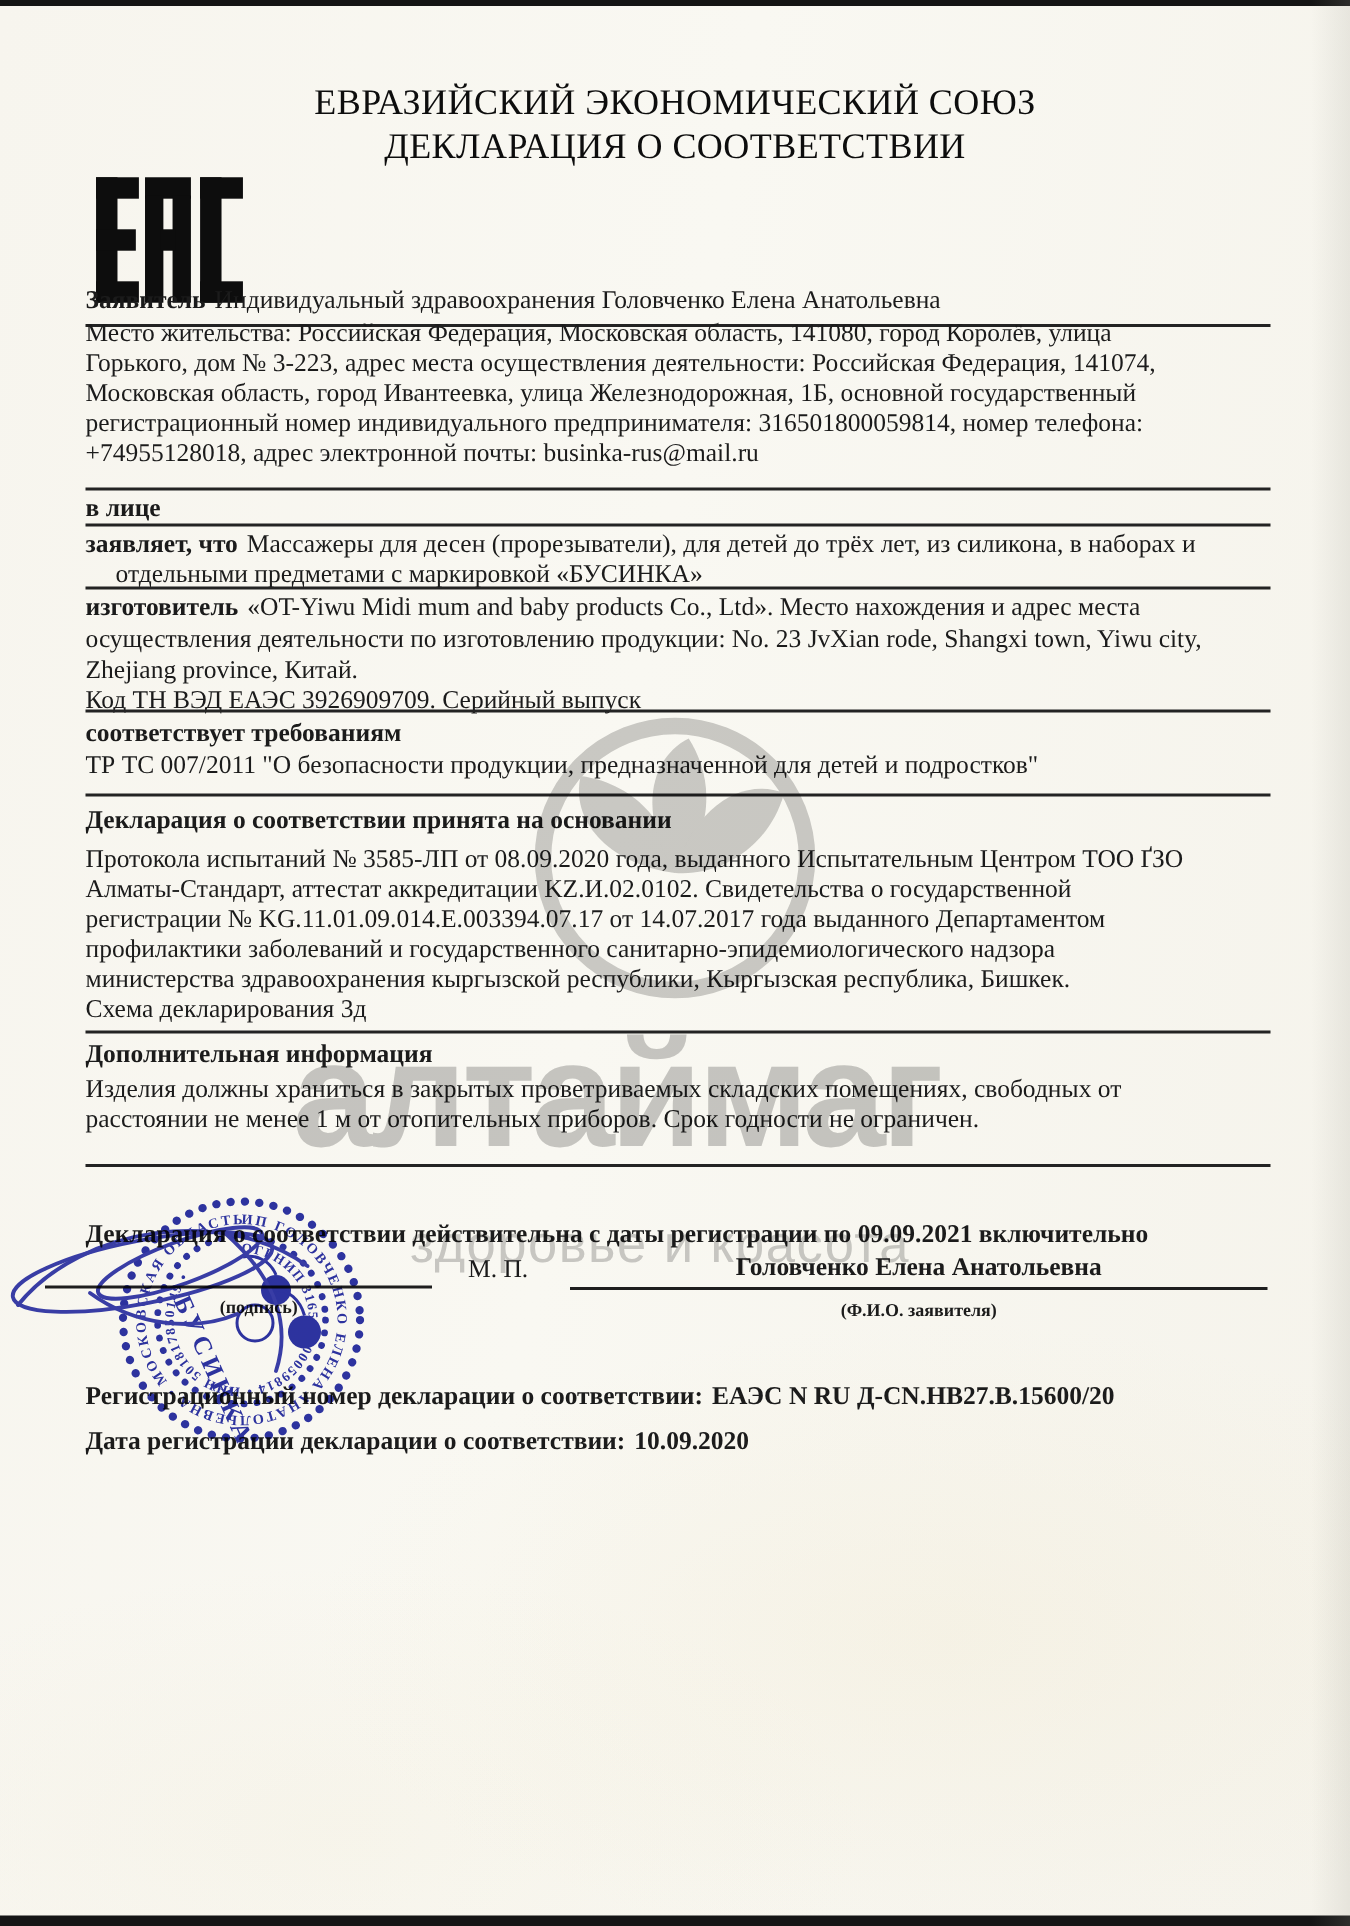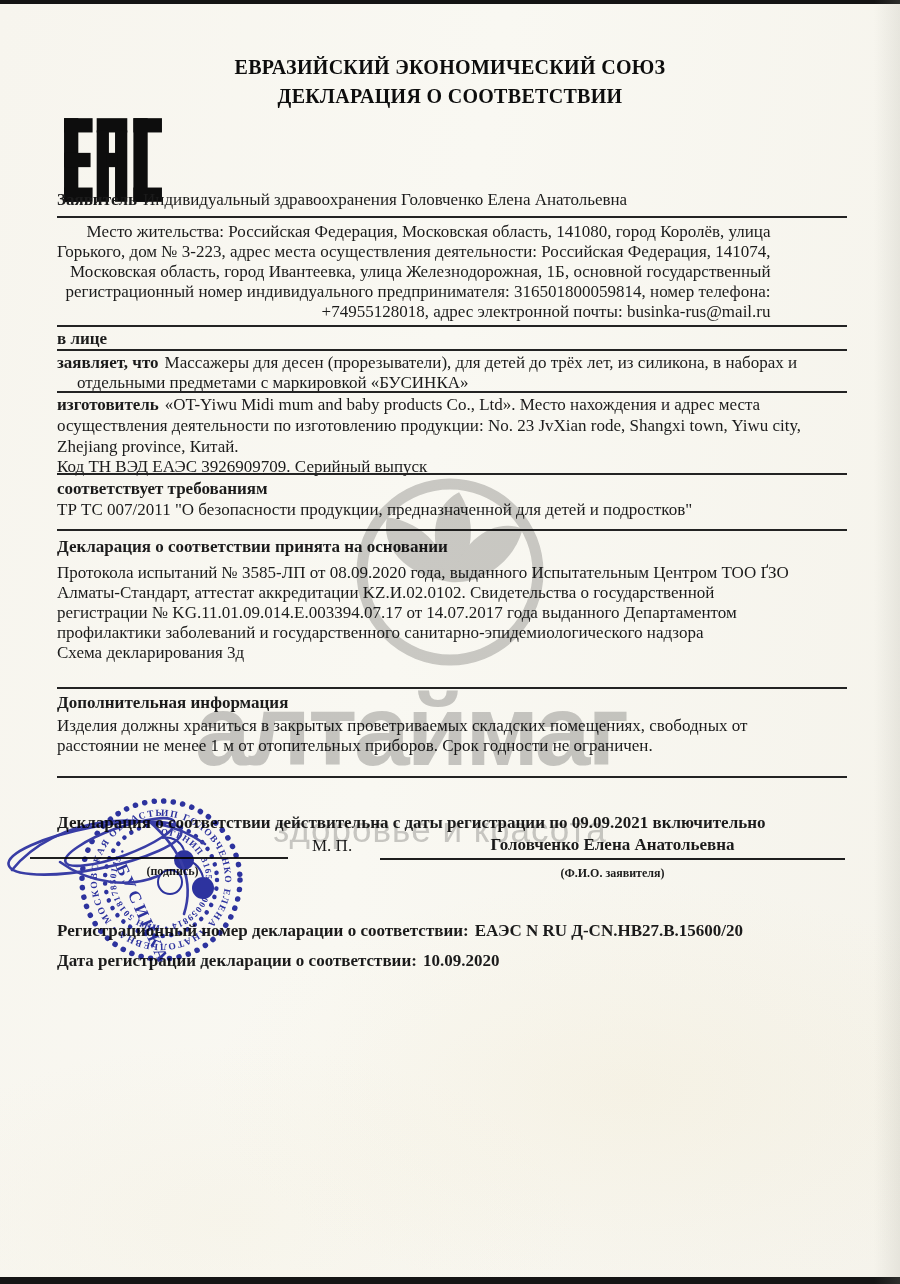--- a/index.html
+++ b/index.html
@@ -13,21 +13,21 @@
     font-family:"Liberation Serif",serif;
     color:#1b1b1b;
   }
   .page::after{content:"";position:absolute;top:0;right:0;width:26px;height:100%;
     background:linear-gradient(to left,rgba(160,160,150,0.18),transparent);pointer-events:none;}
   .edge-top{position:absolute;left:0;top:0;width:900px;height:4px;background:#141414;}
   .edge-bottom{position:absolute;left:0;top:1277px;width:900px;height:7px;background:#151515;}
   .t{position:absolute;font-size:17px;line-height:20px;white-space:nowrap;}
   .b{font-weight:bold;}
   .gap{margin-left:6px;}
-  .title{position:absolute;left:0;width:900px;text-align:center;font-weight:bold;font-size:20px;letter-spacing:0.3px;color:#0d0d0d;white-space:nowrap;}
+  .title{position:absolute;left:0;width:900px;text-align:center;font-weight:normal;font-size:24px;letter-spacing:0.3px;color:#0d0d0d;white-space:nowrap;}
   .hr{position:absolute;left:57px;width:790px;height:2px;background:#232323;}
   .lines{position:absolute;font-size:17px;line-height:20px;}
   .lines div{white-space:nowrap;}
   .small{font-size:12px;}
   .center{text-align:center;font-weight:bold;}
   .wm{mix-blend-mode:multiply;pointer-events:none;}
   .wm-brand{
     position:absolute;left:195px;top:680px;z-index:3;
     font-family:"Liberation Sans",sans-serif;font-weight:bold;
     font-size:100px;line-height:1;letter-spacing:-3px;color:#c5c5c5;opacity:0.9;
@@ -79,21 +79,21 @@
       <rect x="70" y="0" width="14" height="82"></rect>
         <rect x="70" y="0" width="28" height="14"></rect>
       <rect x="70" y="68" width="28" height="14"></rect>
     </svg>
 
     <div class="t" style="left:57px;top:190px;">
       <span class="b">Заявитель</span><span class="gap">Индивидуальный здравоохранения Головченко Елена Анатольевна</span>
     </div>
     <div class="hr" style="top:216px;"></div>
 
-    <div class="lines" style="left:57px;top:222px;text-align:right;">
+    <div class="lines" style="left:57px;top:212px;">
       <div>Место жительства: Российская Федерация, Московская область, 141080, город Королёв, улица</div>
       <div>Горького, дом № 3-223, адрес места осуществления деятельности: Российская Федерация, 141074,</div>
       <div>Московская область, город Ивантеевка, улица Железнодорожная, 1Б, основной государственный</div>
       <div>регистрационный номер индивидуального предпринимателя: 316501800059814, номер телефона:</div>
       <div>+74955128018, адрес электронной почты: businka-rus@mail.ru</div>
     </div>
     <div class="hr" style="top:325px;"></div>
 
     <div class="t b" style="left:57px;top:329px;">в лице</div>
     <div class="hr" style="top:349px;"></div>
@@ -115,20 +115,21 @@
     <div class="t b" style="left:57px;top:479px;">соответствует требованиям</div>
     <div class="t" style="left:57px;top:500px;">ТР ТС 007/2011 "О безопасности продукции, предназначенной для детей и подростков"</div>
     <div class="hr" style="top:529px;"></div>
 
     <div class="t b" style="left:57px;top:537px;">Декларация о соответствии принята на основании</div>
     <div class="lines" style="left:57px;top:563px;">
       <div>Протокола испытаний № 3585-ЛП от 08.09.2020 года, выданного Испытательным Центром ТОО ҐЗО</div>
       <div>Алматы-Стандарт, аттестат аккредитации KZ.И.02.0102.  Свидетельства о государственной</div>
       <div>регистрации № KG.11.01.09.014.E.003394.07.17 от 14.07.2017 года выданного Департаментом</div>
       <div>профилактики заболеваний  и государственного санитарно-эпидемиологического надзора</div>
+      <div>министерства здравоохранения кыргызской республики, Кыргызская республика, Бишкек.</div>
       <div>Схема декларирования 3д</div>
     </div>
     <div class="hr" style="top:687px;"></div>
 
     <div class="t b" style="left:57px;top:693px;">Дополнительная информация</div>
     <div class="lines" style="left:57px;top:716px;">
       <div>Изделия должны храниться в закрытых проветриваемых складских помещениях, свободных от</div>
       <div>расстоянии не менее 1 м от отопительных приборов. Срок годности не ограничен.</div>
     </div>
     <div class="hr" style="top:776px;"></div>

